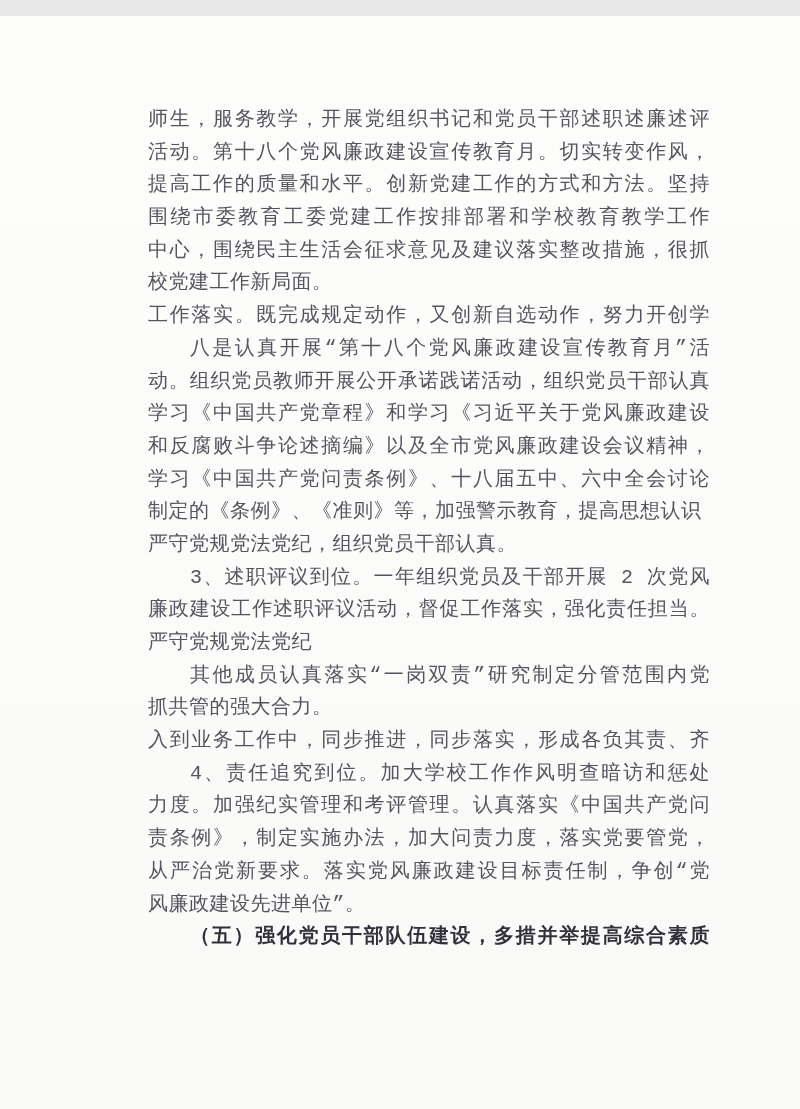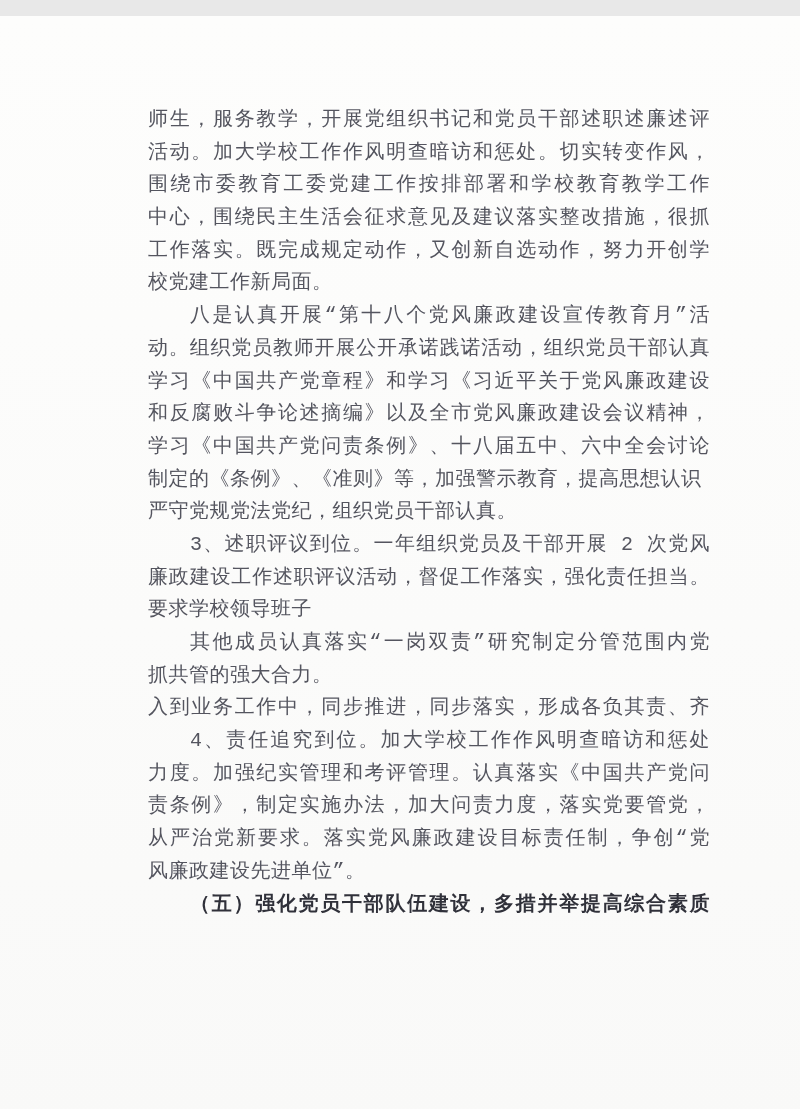--- a/index.html
+++ b/index.html
@@ -69,35 +69,36 @@
     height: 3px;
     background: #ececec;
   }
 </style>
 </head>
 <body>
 
 <div class="page">
   <div class="content">
     <div class="line">师生，服务教学，开展党组织书记和党员干部述职述廉述评</div>
-    <div class="line">活动。加大学校工作作风明查暗访和惩处。切实转变作风，</div>
+    <div class="line">活动。第十八个党风廉政建设宣传教育月。切实转变作风，</div>
+    <div class="line">提高工作的质量和水平。创新党建工作的方式和方法。坚持</div>
     <div class="line">围绕市委教育工委党建工作按排部署和学校教育教学工作</div>
     <div class="line">中心，围绕民主生活会征求意见及建议落实整改措施，很抓</div>
+    <div class="line end">校党建工作新局面。</div>
     <div class="line">工作落实。既完成规定动作，又创新自选动作，努力开创学</div>
-    <div class="line end">校党建工作新局面。</div>
     <div class="line indent">八是认真开展“第十八个党风廉政建设宣传教育月”活</div>
     <div class="line">动。组织党员教师开展公开承诺践诺活动，组织党员干部认真</div>
     <div class="line">学习《中国共产党章程》和学习《习近平关于党风廉政建设</div>
     <div class="line">和反腐败斗争论述摘编》以及全市党风廉政建设会议精神，</div>
     <div class="line">学习《中国共产党问责条例》、十八届五中、六中全会讨论</div>
     <div class="line">制定的《条例》、《准则》等，加强警示教育，提高思想认识，</div>
     <div class="line end">严守党规党法党纪，组织党员干部认真。</div>
     <div class="line indent">3、述职评议到位。一年组织党员及干部开展 2 次党风</div>
     <div class="line">廉政建设工作述职评议活动，督促工作落实，强化责任担当。</div>
-    <div class="line end">要求学校领导班子</div>
+    <div class="line end">严守党规党法党纪</div>
     <div class="line indent">其他成员认真落实“一岗双责”研究制定分管范围内党</div>
     <div class="line end">抓共管的强大合力。</div>
     <div class="line">入到业务工作中，同步推进，同步落实，形成各负其责、齐</div>
     <div class="line indent">4、责任追究到位。加大学校工作作风明查暗访和惩处</div>
     <div class="line">力度。加强纪实管理和考评管理。认真落实《中国共产党问</div>
     <div class="line">责条例》，制定实施办法，加大问责力度，落实党要管党，</div>
     <div class="line">从严治党新要求。落实党风廉政建设目标责任制，争创“党</div>
     <div class="line end">风廉政建设先进单位”。</div>
     <div class="line indent bold">（五）强化党员干部队伍建设，多措并举提高综合素质</div>
   </div>

